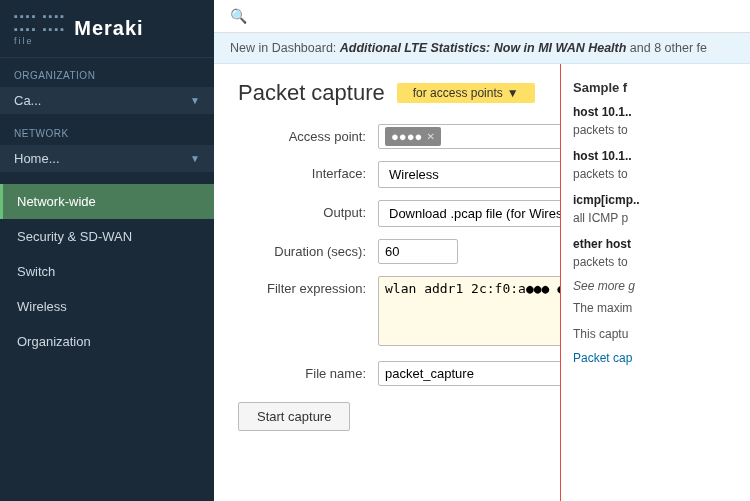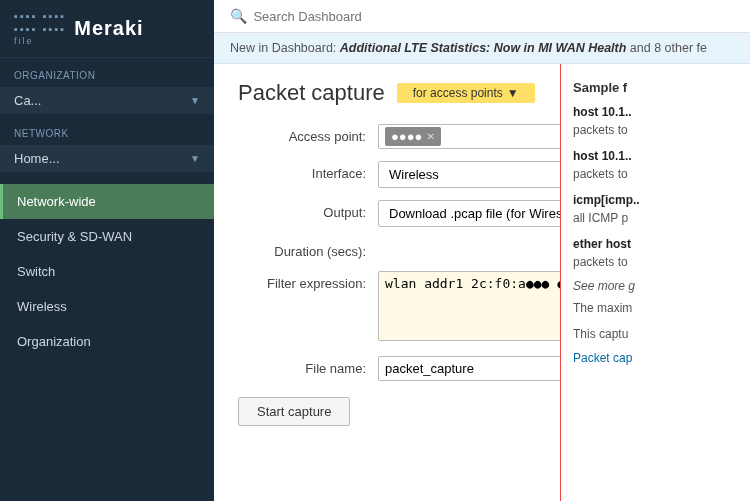--- a/index.html
+++ b/index.html
@@ -327,21 +327,20 @@
     <span>Wireless</span>
   </div>
   <div class="sidebar-nav-item">
     <span>Organization</span>
   </div>
 </div>
 
 <div id="main">
   <div id="topbar">
     <span class="search-icon-wrap">🔍</span>
-    <input id="search-input" type="text" placeholder="Search Dashboard" style="">
   </div>
 
   <div id="banner">
     <span>New in Dashboard: </span><em>Additional LTE Statistics: Now in MI WAN Health</em><span> and 8 other fe</span>
   </div>
 
   <div id="content-area">
     <div id="form-panel">
       <div class="page-title-row">
         <h1 class="page-title">Packet capture</h1>
@@ -383,20 +382,23 @@
           <select class="form-select" style="width:280px;">
             <option>Download .pcap file (for Wireshark)</option>
             <option>Stream to Wireshark</option>
           </select>
         </div>
       </div>
 
       
       <div class="form-row">
         <div class="form-label">Duration (secs):</div>
+        <div class="form-field">
+          <input class="form-text" type="text" value="60" style="">
+        </div>
       </div>
 
       
       <div class="form-row">
         <div class="form-label">Filter expression:</div>
         <div class="form-field">
           <textarea class="form-textarea" style="background: rgb(255, 251, 230);">wlan addr1 2c:f0:a●●● ●●●●</textarea>
         </div>
       </div>
 

